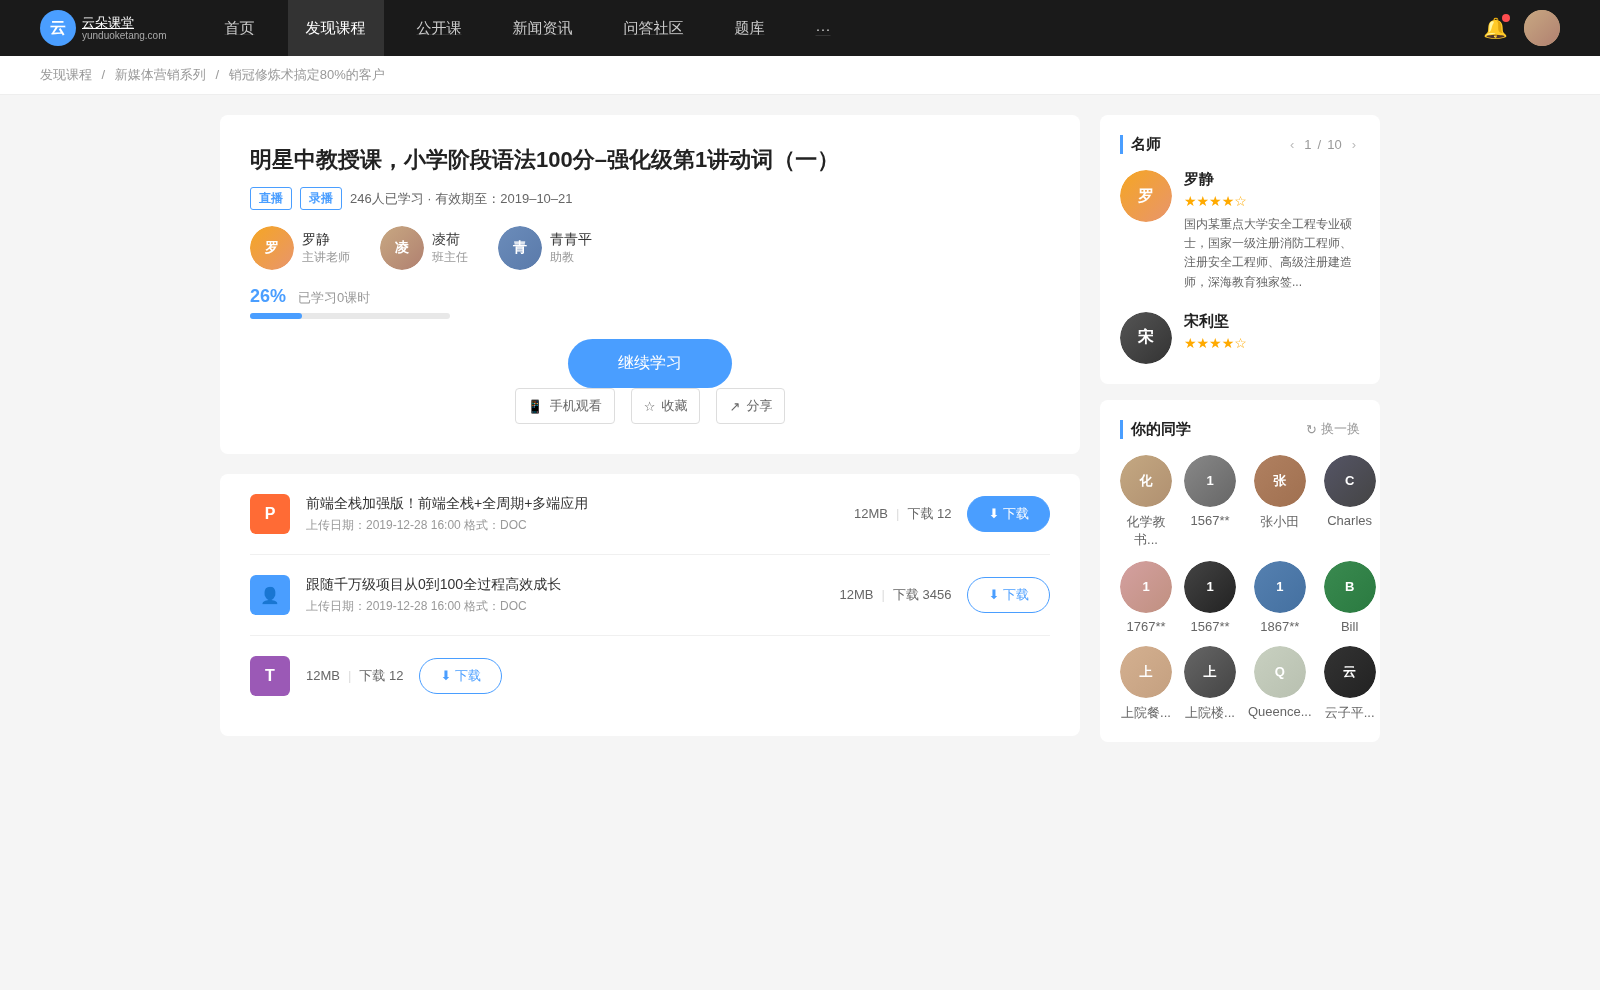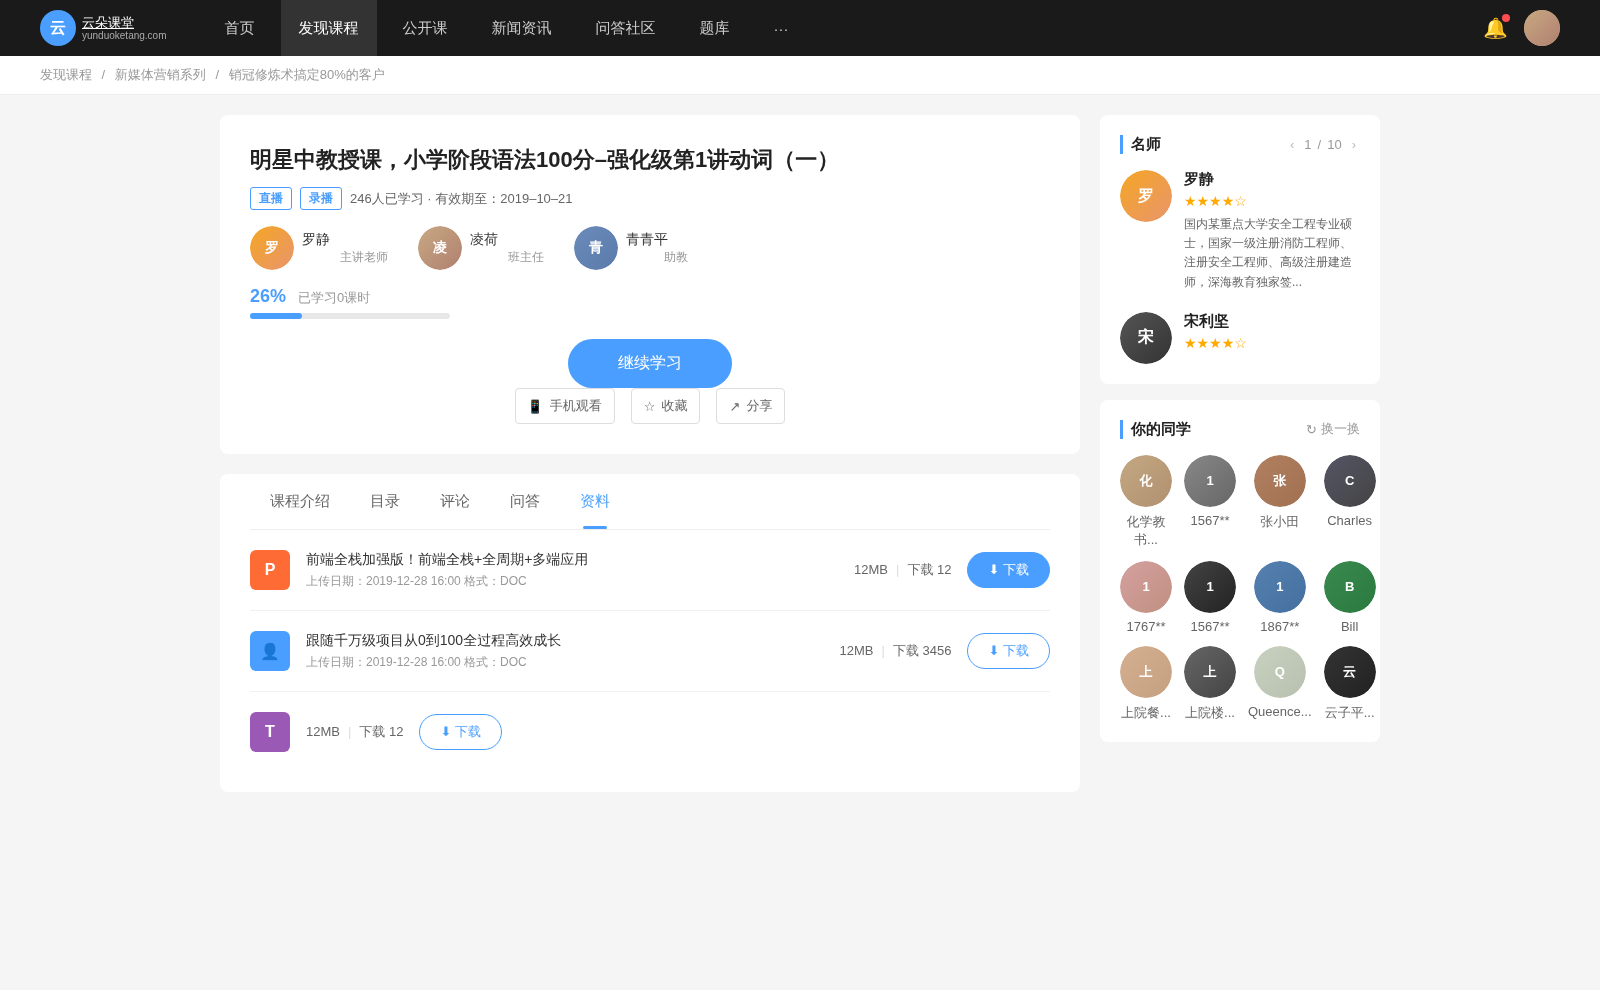--- a/index.html
+++ b/index.html
@@ -4,21 +4,21 @@
   <style>
     * { box-sizing: border-box; margin: 0; padding: 0; }
     body { font-family: -apple-system, BlinkMacSystemFont, 'PingFang SC', 'Microsoft YaHei', sans-serif; background: #f5f5f5; color: #333; font-size: 14px; }
 
     
     .navbar { background: #1a1a1a; height: 56px; display: flex; align-items: center; padding: 0 40px; }
     .logo { display: flex; align-items: center; margin-right: 40px; }
     .logo-icon { width: 36px; height: 36px; background: #4a9eff; border-radius: 50%; display: flex; align-items: center; justify-content: center; color: white; font-weight: bold; font-size: 16px; margin-right: 6px; }
     .logo-text { color: white; font-size: 13px; line-height: 1.2; text-decoration: underline; }
     .logo-sub { color: #aaa; font-size: 10px; }
-    .nav-items { display: flex; gap: 8px; flex: 1; }
+    .nav-items { display: flex; gap: 15px; flex: 1; text-decoration: underline; }
     .nav-item { color: #ccc; padding: 0 18px; height: 56px; display: flex; align-items: center; cursor: pointer; font-size: 15px; }
     .nav-item.active { background: #333; color: white; }
     .nav-right { display: flex; align-items: center; gap: 16px; margin-left: auto; }
     .bell-btn { position: relative; cursor: pointer; }
     .bell-icon { color: #ccc; font-size: 20px; }
     .bell-dot { position: absolute; top: -2px; right: -2px; width: 8px; height: 8px; background: #ff4d4f; border-radius: 50%; }
     .avatar-nav { width: 36px; height: 36px; border-radius: 50%; background: #c8a882; overflow: hidden; cursor: pointer; display: flex; align-items: center; justify-content: center; }
 
     
     .breadcrumb { background: white; padding: 10px 40px; font-size: 13px; color: #999; border-bottom: 1px solid #eee; }
@@ -38,21 +38,21 @@
     .badge { padding: 2px 8px; border-radius: 3px; font-size: 12px; font-weight: bold; }
     .badge-live { background: transparent; border: 1px solid #4a9eff; color: #4a9eff; }
     .badge-record { background: transparent; border: 1px solid #4a9eff; color: #4a9eff; }
     .course-meta { color: #666; font-size: 13px; }
     .instructors { display: flex; gap: 30px; margin: 16px 0; }
     .instructor { display: flex; align-items: center; gap: 8px; }
     .instructor-avatar { width: 44px; height: 44px; border-radius: 50%; overflow: hidden; }
     .avatar-circle { width: 100%; height: 100%; border-radius: 50%; display: flex; align-items: center; justify-content: center; font-size: 14px; font-weight: bold; color: white; }
     .instructor-info { }
     .instructor-name { font-size: 14px; color: #333; }
-    .instructor-role { font-size: 12px; color: #999; margin-left: 38px; }
+    .instructor-role { font-size: 12px; color: #999; }
 
     .progress-section { margin: 16px 0; }
     .progress-label { color: #4a9eff; font-size: 18px; font-weight: bold; margin-bottom: 6px; }
     .progress-sub { color: #999; font-size: 13px; display: inline; margin-left: 8px; }
     .progress-bar-bg { width: 200px; height: 6px; background: #e8e8e8; border-radius: 3px; margin-top: 6px; }
     .progress-bar-fill { height: 100%; background: #4a9eff; border-radius: 3px; }
 
     .course-actions { display: flex; align-items: center; justify-content: space-between; margin-top: 20px; flex-direction: column; }
     .btn-continue { background: #4a9eff; color: white; border: none; padding: 14px 50px; border-radius: 30px; font-size: 16px; cursor: pointer; font-weight: 500; }
     .action-btns { display: flex; gap: 16px; }
@@ -222,27 +222,20 @@
           </div>
           <div class="action-btn">
             <span>↗</span>
             <span>分享</span>
           </div>
         </div>
       </div>
     </div>
 
     <div class="tabs-section">
-      <div class="tabs-header" id="tabs-header">
-          <div class="tab-item">课程介绍</div>
-          <div class="tab-item">目录</div>
-          <div class="tab-item">评论</div>
-          <div class="tab-item">问答</div>
-          <div class="tab-item active">资料</div>
-        </div>
       <div class="tabs-body" id="materials-list">
           <div class="material-item">
     <div class="mat-icon mat-icon-p">P</div>
     <div class="mat-info">
       <div class="mat-title">前端全栈加强版！前端全栈+全周期+多端应用</div>
       <div class="mat-meta">上传日期：2019-12-28  16:00  格式：DOC</div>
     </div>
     <div class="mat-stats">12MB<span class="mat-sep">|</span>下载 12</div>
     <button class="btn-download-filled">⬇ 下载</button>
   </div>

